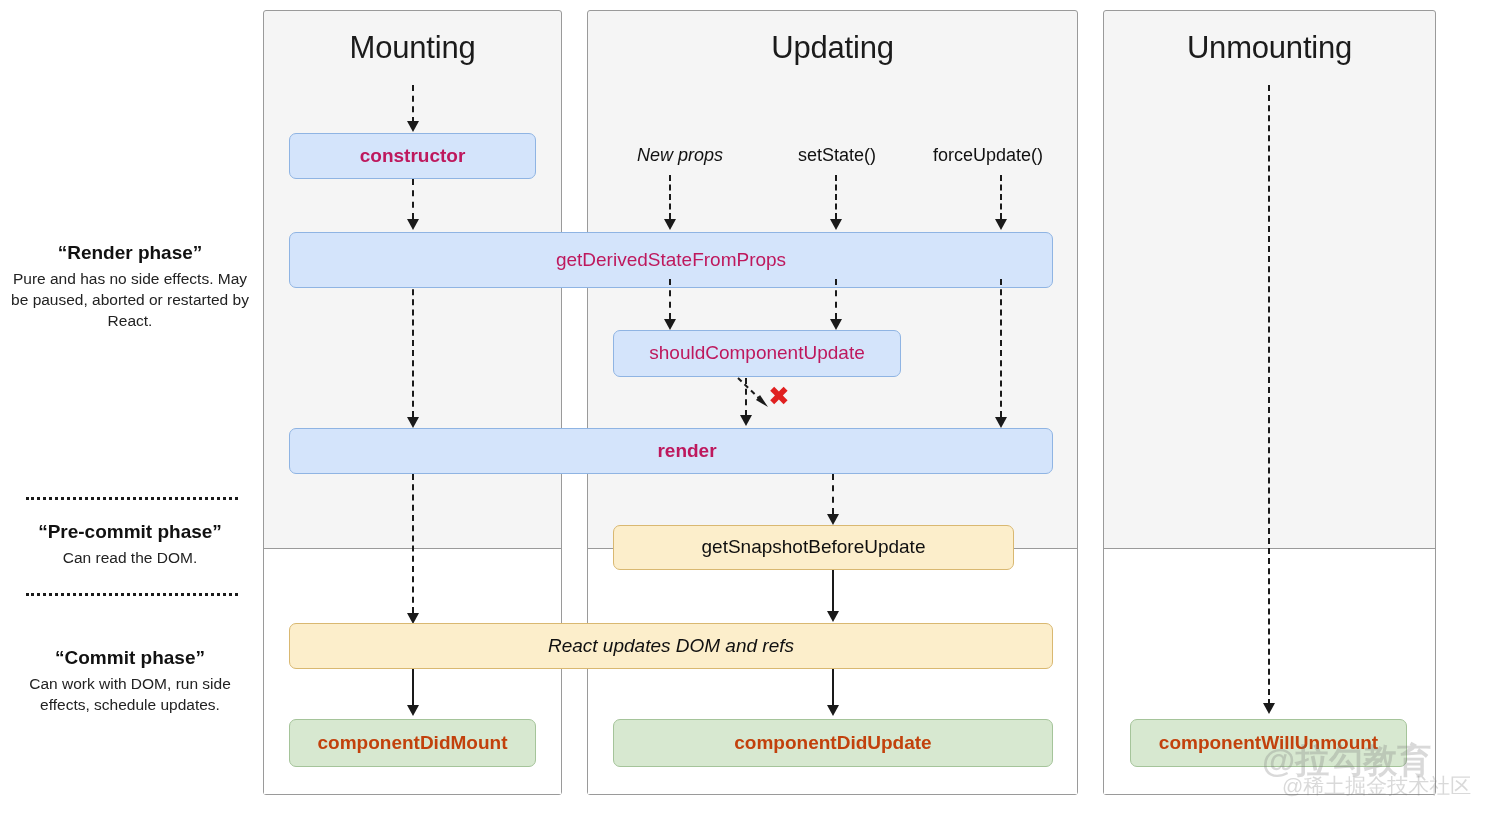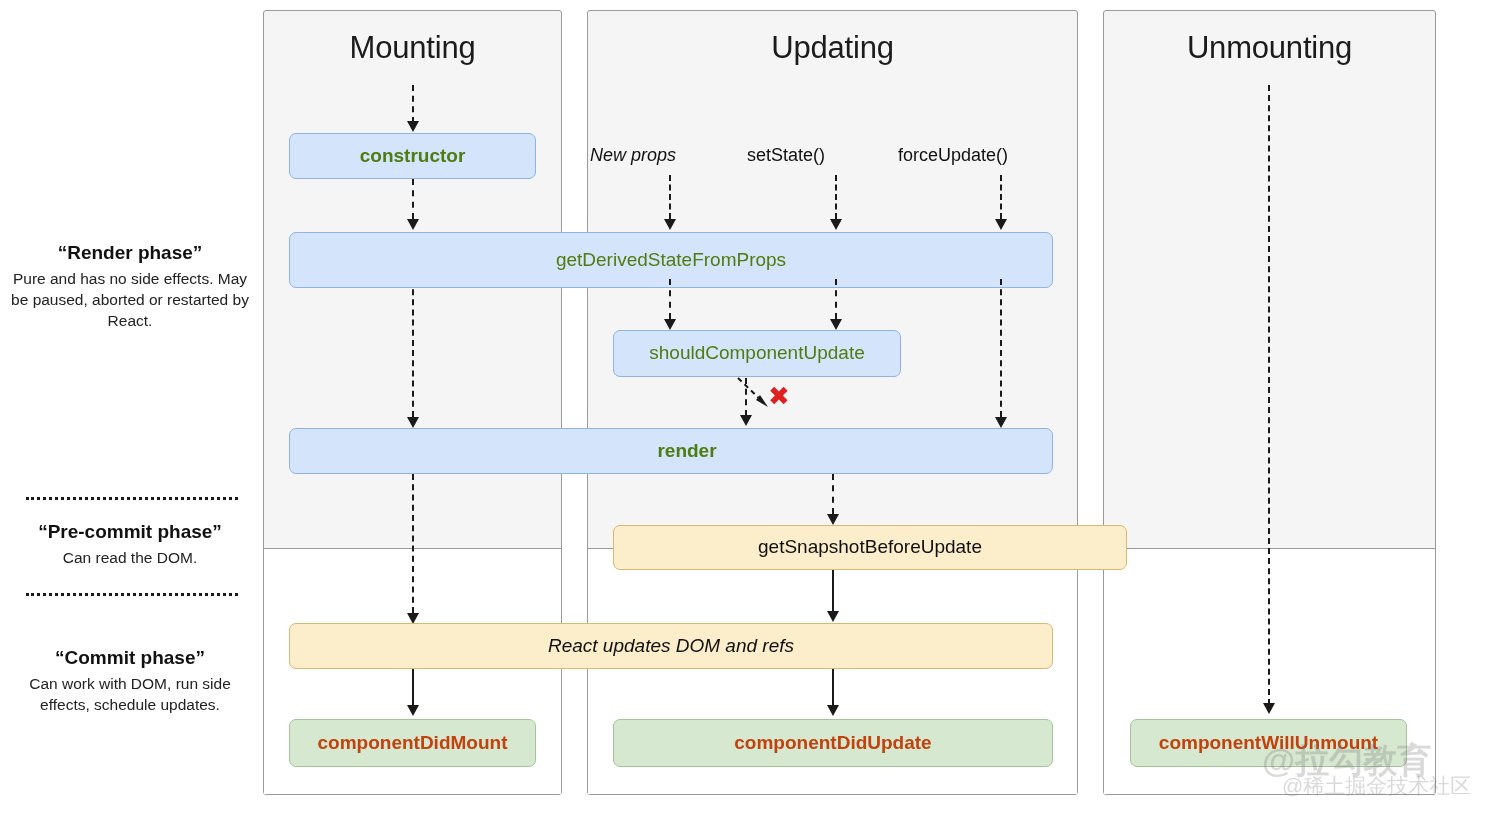--- a/index.html
+++ b/index.html
@@ -43,29 +43,30 @@
     position: absolute;
     border-radius: 7px;
     display: flex;
     align-items: center;
     justify-content: center;
     font-size: 19px;
     text-align: center;
     line-height: 1.1;
     white-space: nowrap;
   }
-  .box.blue   { background: #d4e4fb; border: 1px solid #8fb4e3; color: #4d7c0f; }
+  .box.blue   { background: #d4e4fb; border: 1px solid #8fb4e3; color: #be185d; }
   .box.yellow { background: #fceecb; border: 1px solid #d9b871; color: #101010; }
   .box.green  { background: #d7e8d0; border: 1px solid #a5c49a; color: #c2410c; }
   .box.bold   { font-weight: bold; }
   .box.italic { font-style: italic; }
 
   
   .trigger {
     position: absolute;
+    text-align: center;
     font-size: 18px;
     color: #111;
     white-space: nowrap;
   }
   .trigger.italic { font-style: italic; }
 
   
   .legend { position: absolute; width: 250px; left: 5px; text-align: center; }
   .legend-title {
     font-size: 19px; font-weight: bold; color: #111;
@@ -208,21 +209,21 @@
     <line x1="3" y1="2" x2="27" y2="25" stroke="#1a1a1a" stroke-width="2" stroke-dasharray="5,4"></line>
     <polygon points="33,31 21,24 25,19" fill="#1a1a1a"></polygon>
   </svg>
   <div class="redx" style="left:768px; top:383px;">✖</div>
 
   <div class="box blue bold" style="left:289px; top:428px; width:764px; height:46px;padding-left:32px;">render</div>
 
   <div class="vline" style="left:832px; top:474px; height:40px;"></div>
   <div class="arrowhead" style="left:827px; top:514px;"></div>
 
-  <div class="box yellow" style="left:613px; top:525px; width:514px; height:45px;">getSnapshotBeforeUpdate</div>
+  <div class="box yellow" style="left:613px; top:525px; width:401px; height:45px;">getSnapshotBeforeUpdate</div>
 
   <div class="vline solid" style="left:832px; top:570px; height:43px;"></div>
   <div class="arrowhead" style="left:827px; top:611px;"></div>
 
   <div class="box yellow italic" style="left:289px; top:623px; width:764px; height:46px;">React updates DOM and refs</div>
 
   <div class="vline solid" style="left:832px; top:669px; height:39px;"></div>
   <div class="arrowhead" style="left:827px; top:705px;"></div>
 
   <div class="box green bold" style="left:613px; top:719px; width:440px; height:48px;">componentDidUpdate</div>

